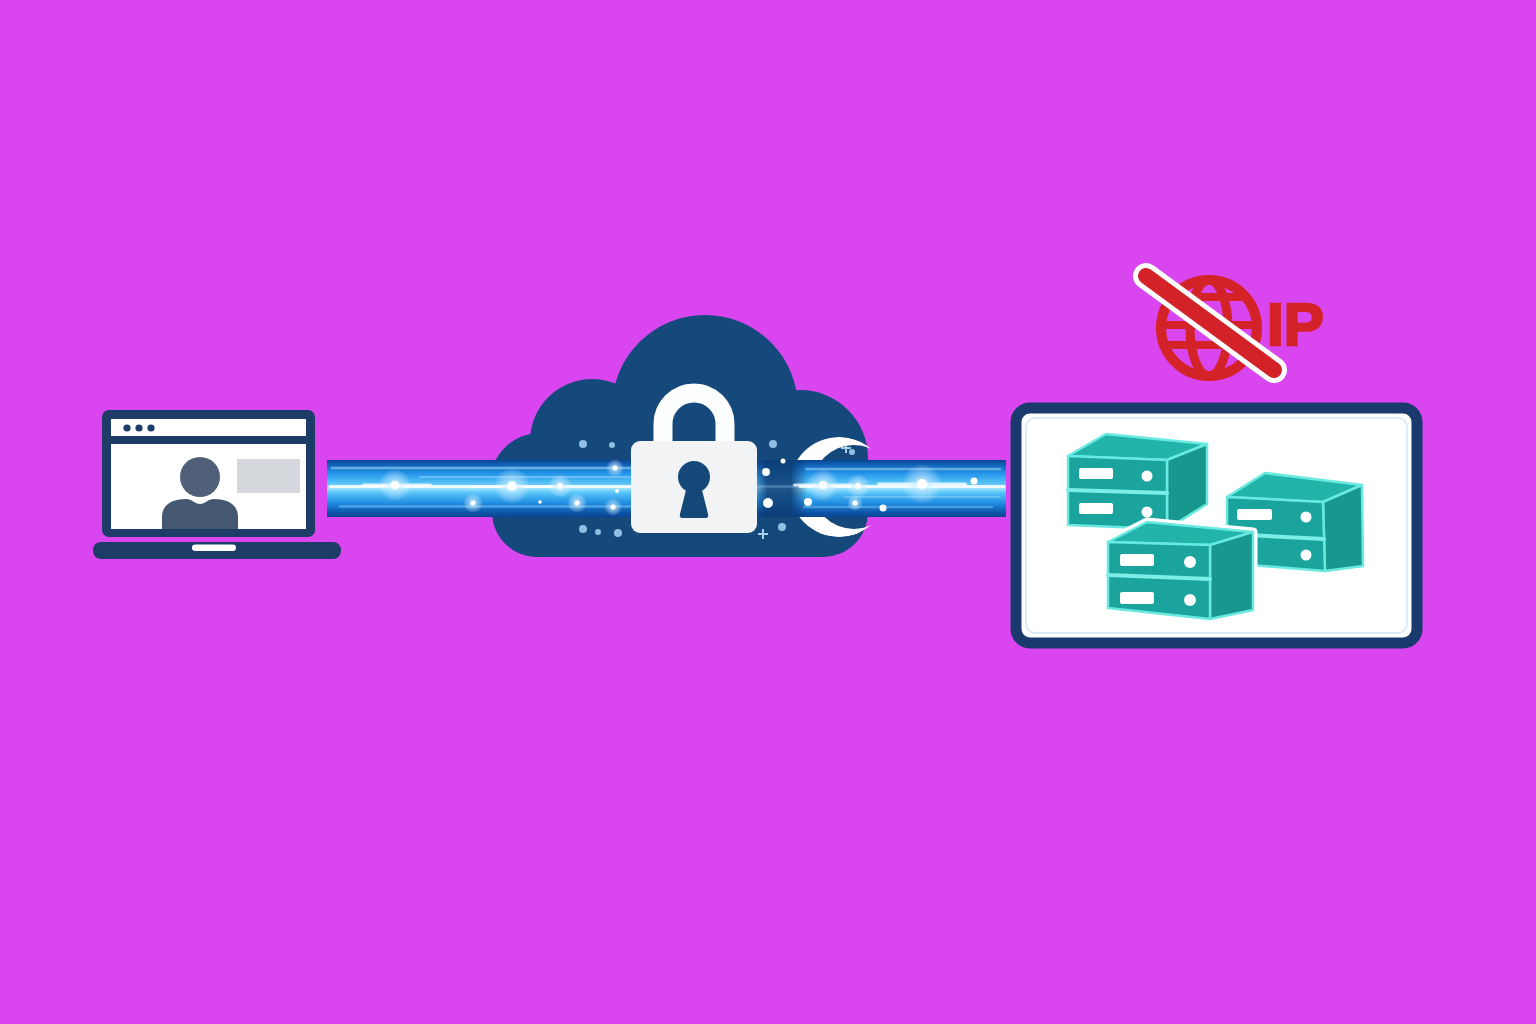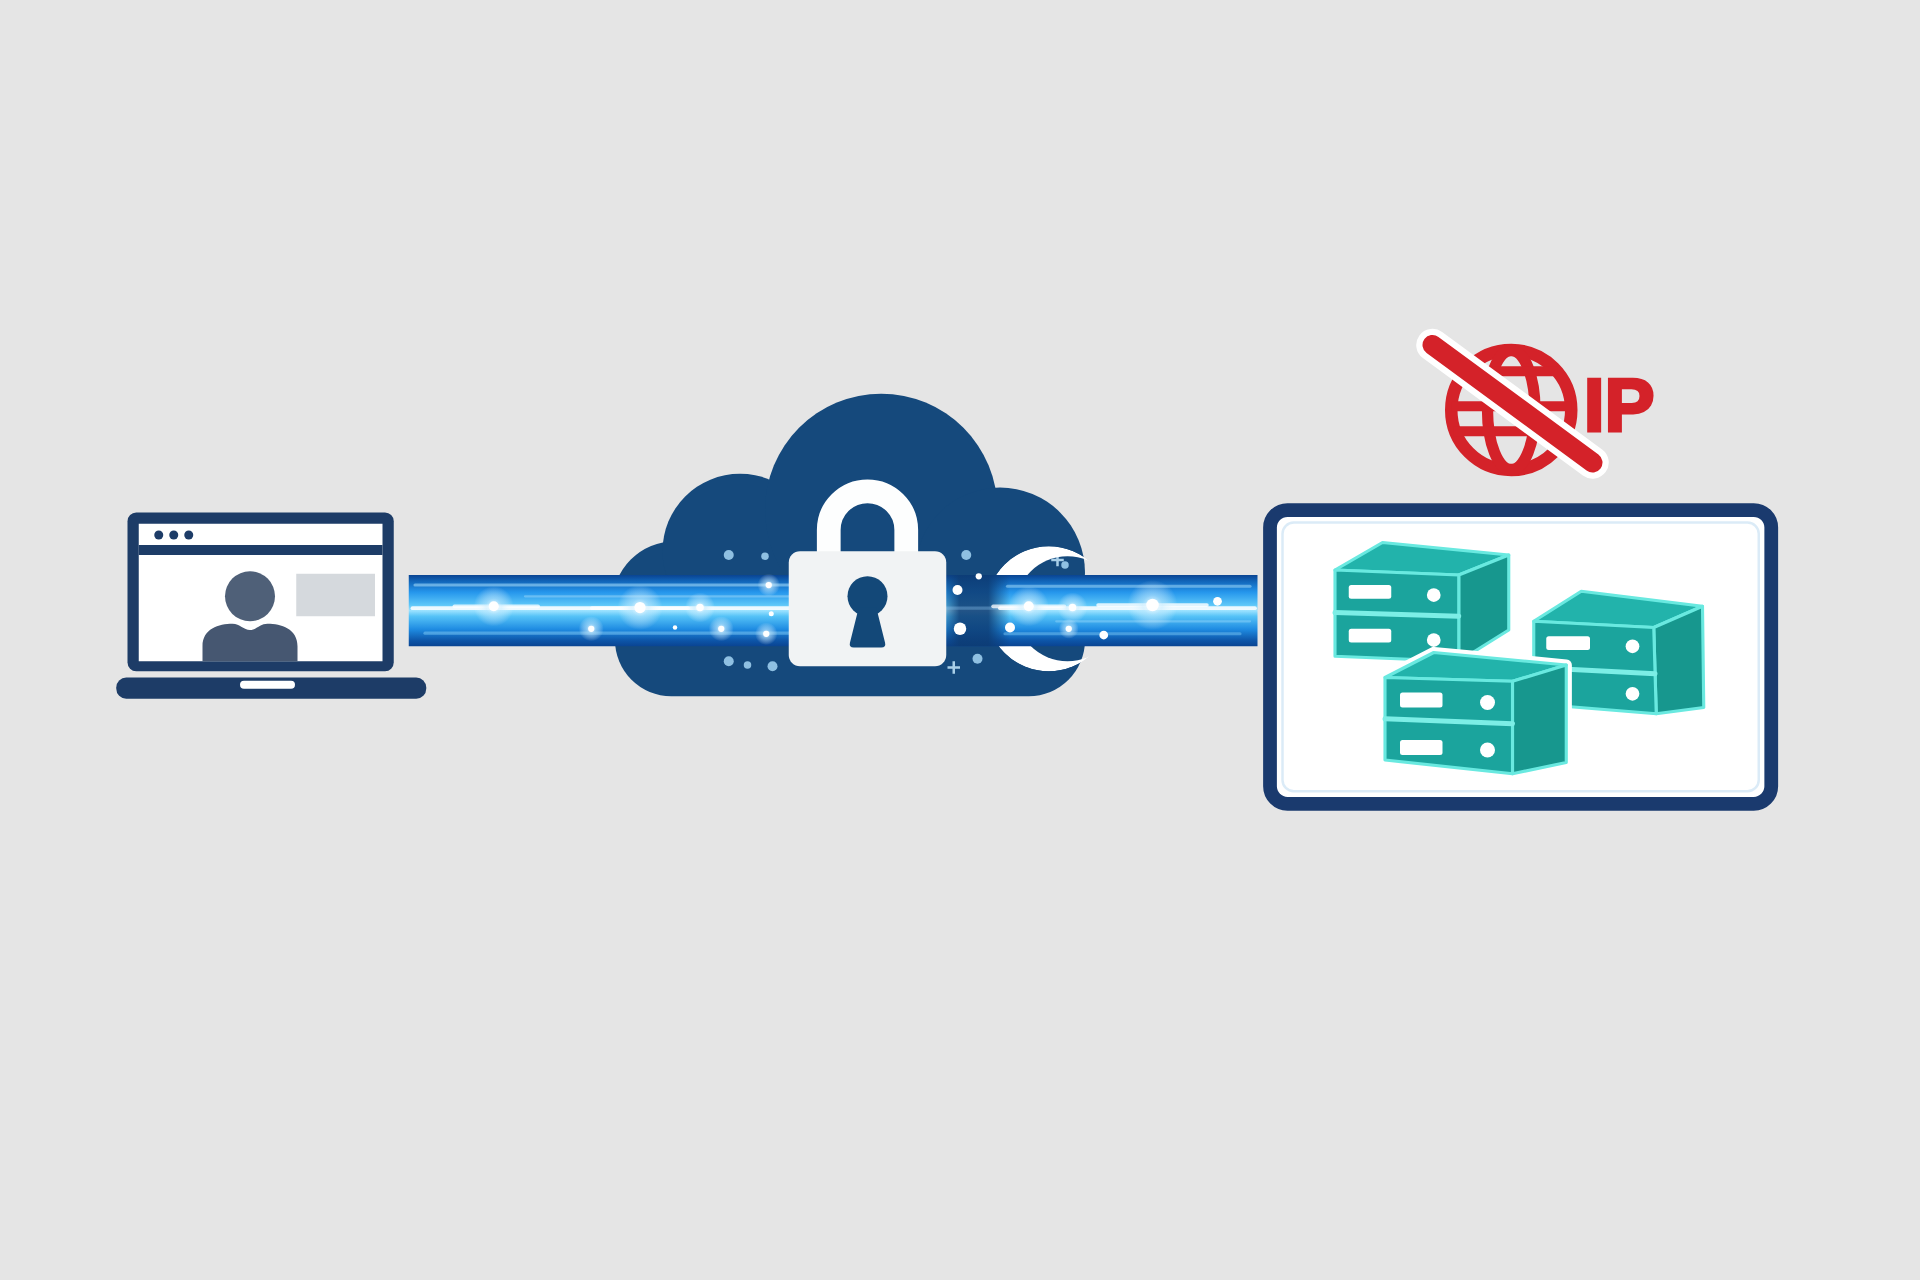--- a/index.html
+++ b/index.html
@@ -1,16 +1,16 @@
 <!DOCTYPE html>
 <html><head>
 <meta charset="utf-8">
 <style>
   html,body{margin:0;padding:0;background:#ffffff;}
-  .canvas{position:relative;width:1536px;height:1024px;background:#e5e5e5;overflow:hidden;
+  .canvas{position:relative;width:1536px;height:1024px;background:#d946ef;overflow:hidden;
           font-family:"Liberation Sans", sans-serif;}
   svg{display:block;}
   .white{fill:#ffffff;}
   .slate-head{fill:#4f6078;}
   .slate-body{fill:#465771;}
   .gray-block{fill:#d5d9dd;}
   .lock-body{fill:#f1f3f4;}
   .keyhole{fill:#134878;}
   .teal-front{fill:#1ba49d;}
   .teal-top{fill:#22b3ab;}

